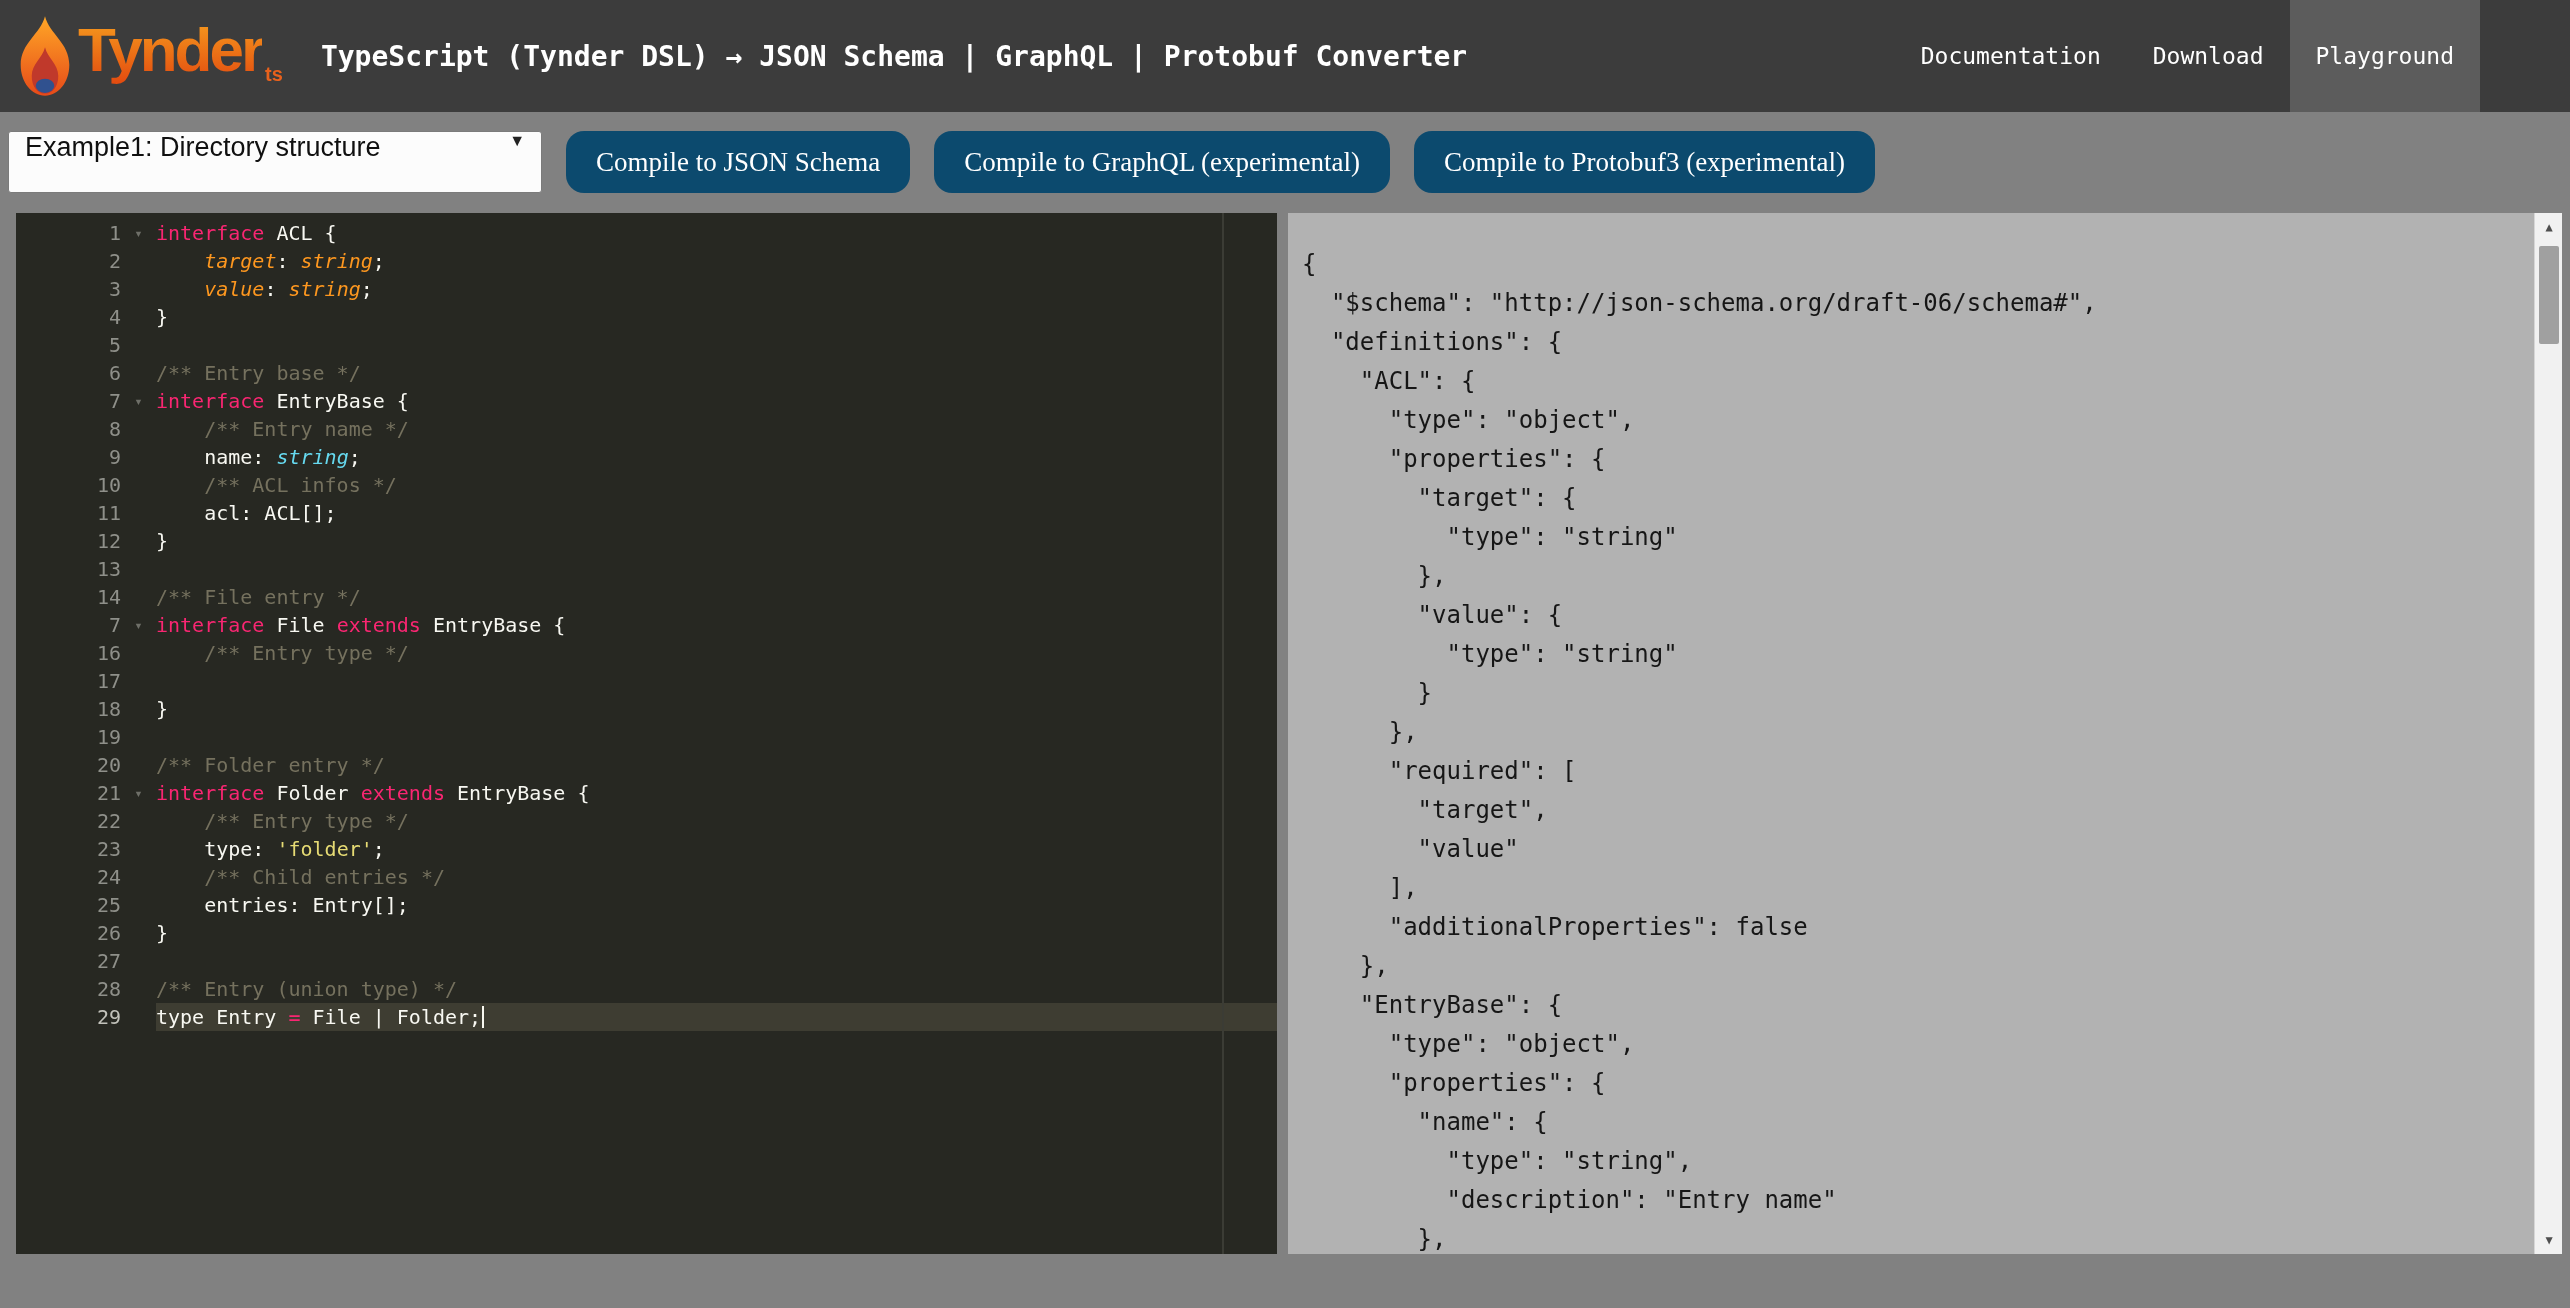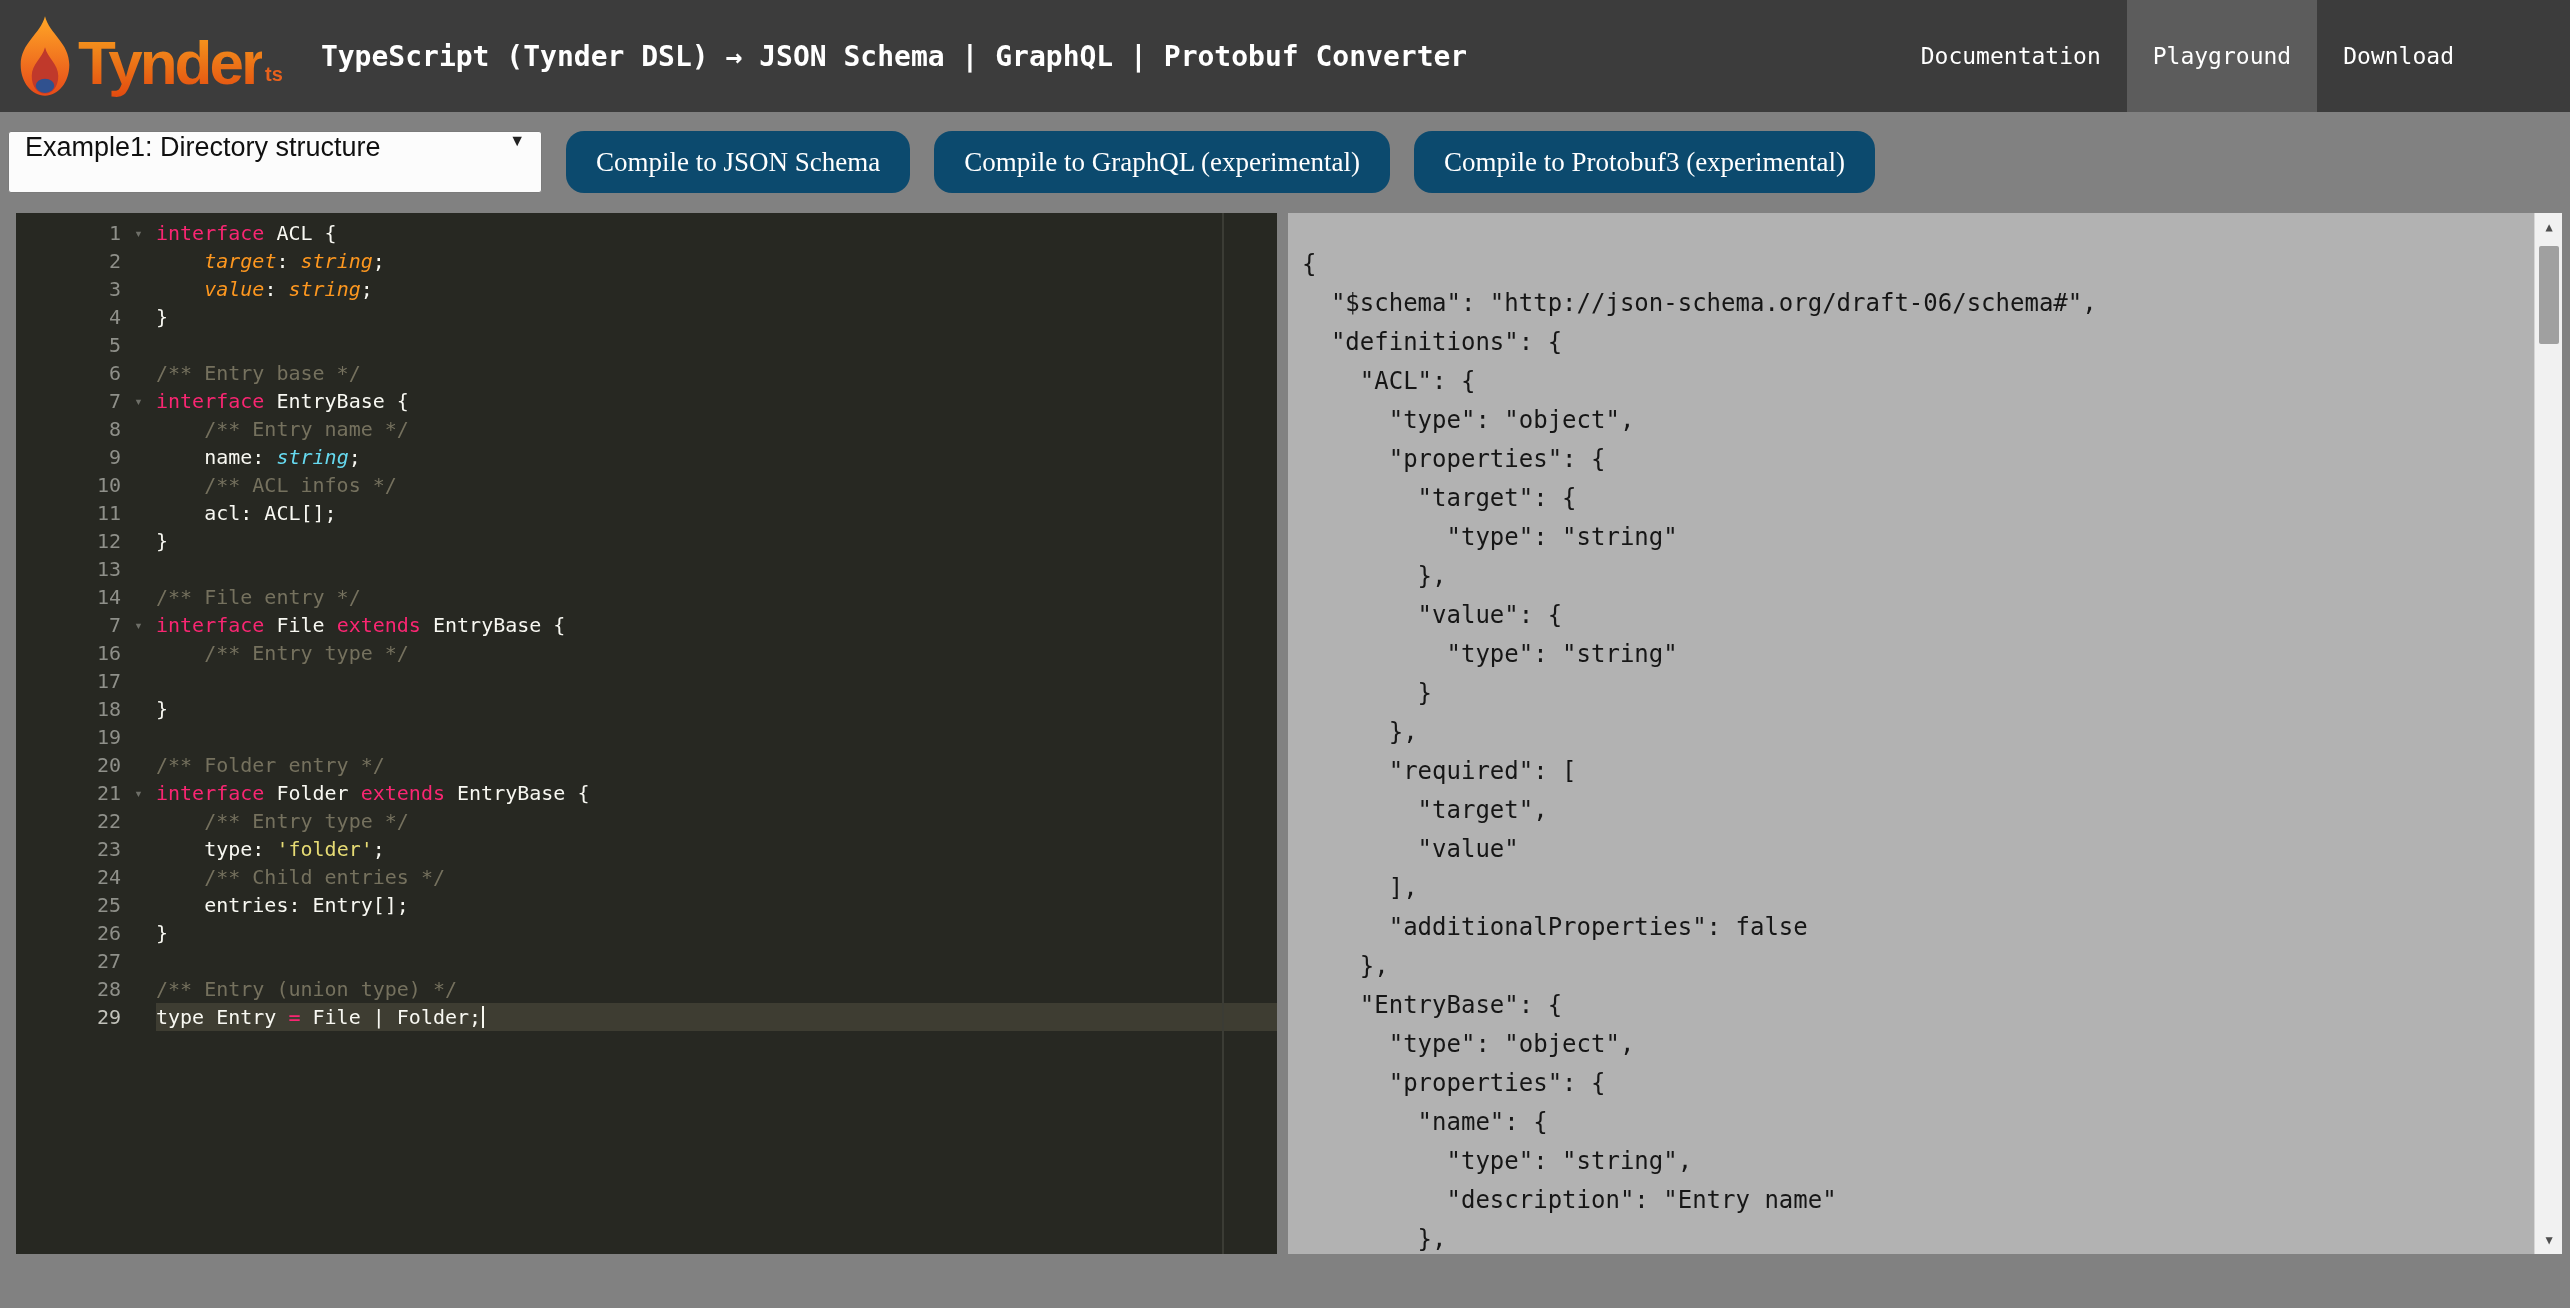--- a/index.html
+++ b/index.html
@@ -7,21 +7,21 @@
   body {
     position:relative; width:2570px; height:1308px; overflow:hidden;
     font-family:"DejaVu Sans Mono", monospace;
   }
 
   
   .navbar {
     position:absolute; top:0; left:0; width:2570px; height:112px;
     background:#3c3c3c; display:flex; align-items:center;
   }
-  .logo { display:flex; align-items:flex-end; margin-left:16px; cursor:pointer; }
+  .logo { display:flex; align-items:flex-start; margin-left:16px; cursor:pointer; }
   .flame { width:58px; height:84px; }
   .logo-text {
     font-family:"Liberation Sans", sans-serif; font-weight:700; font-size:62px;
     letter-spacing:-3px; margin-left:4px;
     background:linear-gradient(180deg,#f7a11f 0%, #e2490f 100%);
     -webkit-background-clip:text; background-clip:text;
     -webkit-text-fill-color:transparent; color:#e8611c;
   }
   .logo-suffix {
     font-family:"Liberation Sans", sans-serif; font-size:20px; font-weight:700;
@@ -121,22 +121,22 @@
       <path d="M13 1 C15 9 24 13 24 23 C24 31 19 37 13 37 C7 37 2 31 2 23 C2 13 11 9 13 1 Z" fill="url(#fg)"></path>
       <path d="M13 15 C14.2 20 19 22.5 19 28 C19 33 16.2 36 13 36 C9.8 36 7 33 7 28 C7 22.5 11.8 20 13 15 Z" fill="#c0392b"></path>
       <ellipse cx="13" cy="32.5" rx="4.2" ry="3.2" fill="#30518f"></ellipse>
     </svg>
     <span class="logo-text">Tynder</span>
     <span class="logo-suffix">ts</span>
   </div>
   <div class="app-title">TypeScript (Tynder DSL) → JSON Schema | GraphQL | Protobuf Converter</div>
   <div class="nav">
     <div class="nav-link">Documentation</div>
+    <div class="nav-link">Download</div>
     <div class="nav-link active">Playground</div>
-    <div class="nav-link">Download</div>
   </div>
 </div>
 
 <div class="toolbar">
   <div class="select">
     <span>Example1: Directory structure</span>
     <span class="select-arrow">▼</span>
   </div>
   <button class="btn">Compile to JSON Schema</button>
   <button class="btn">Compile to GraphQL (experimental)</button>

